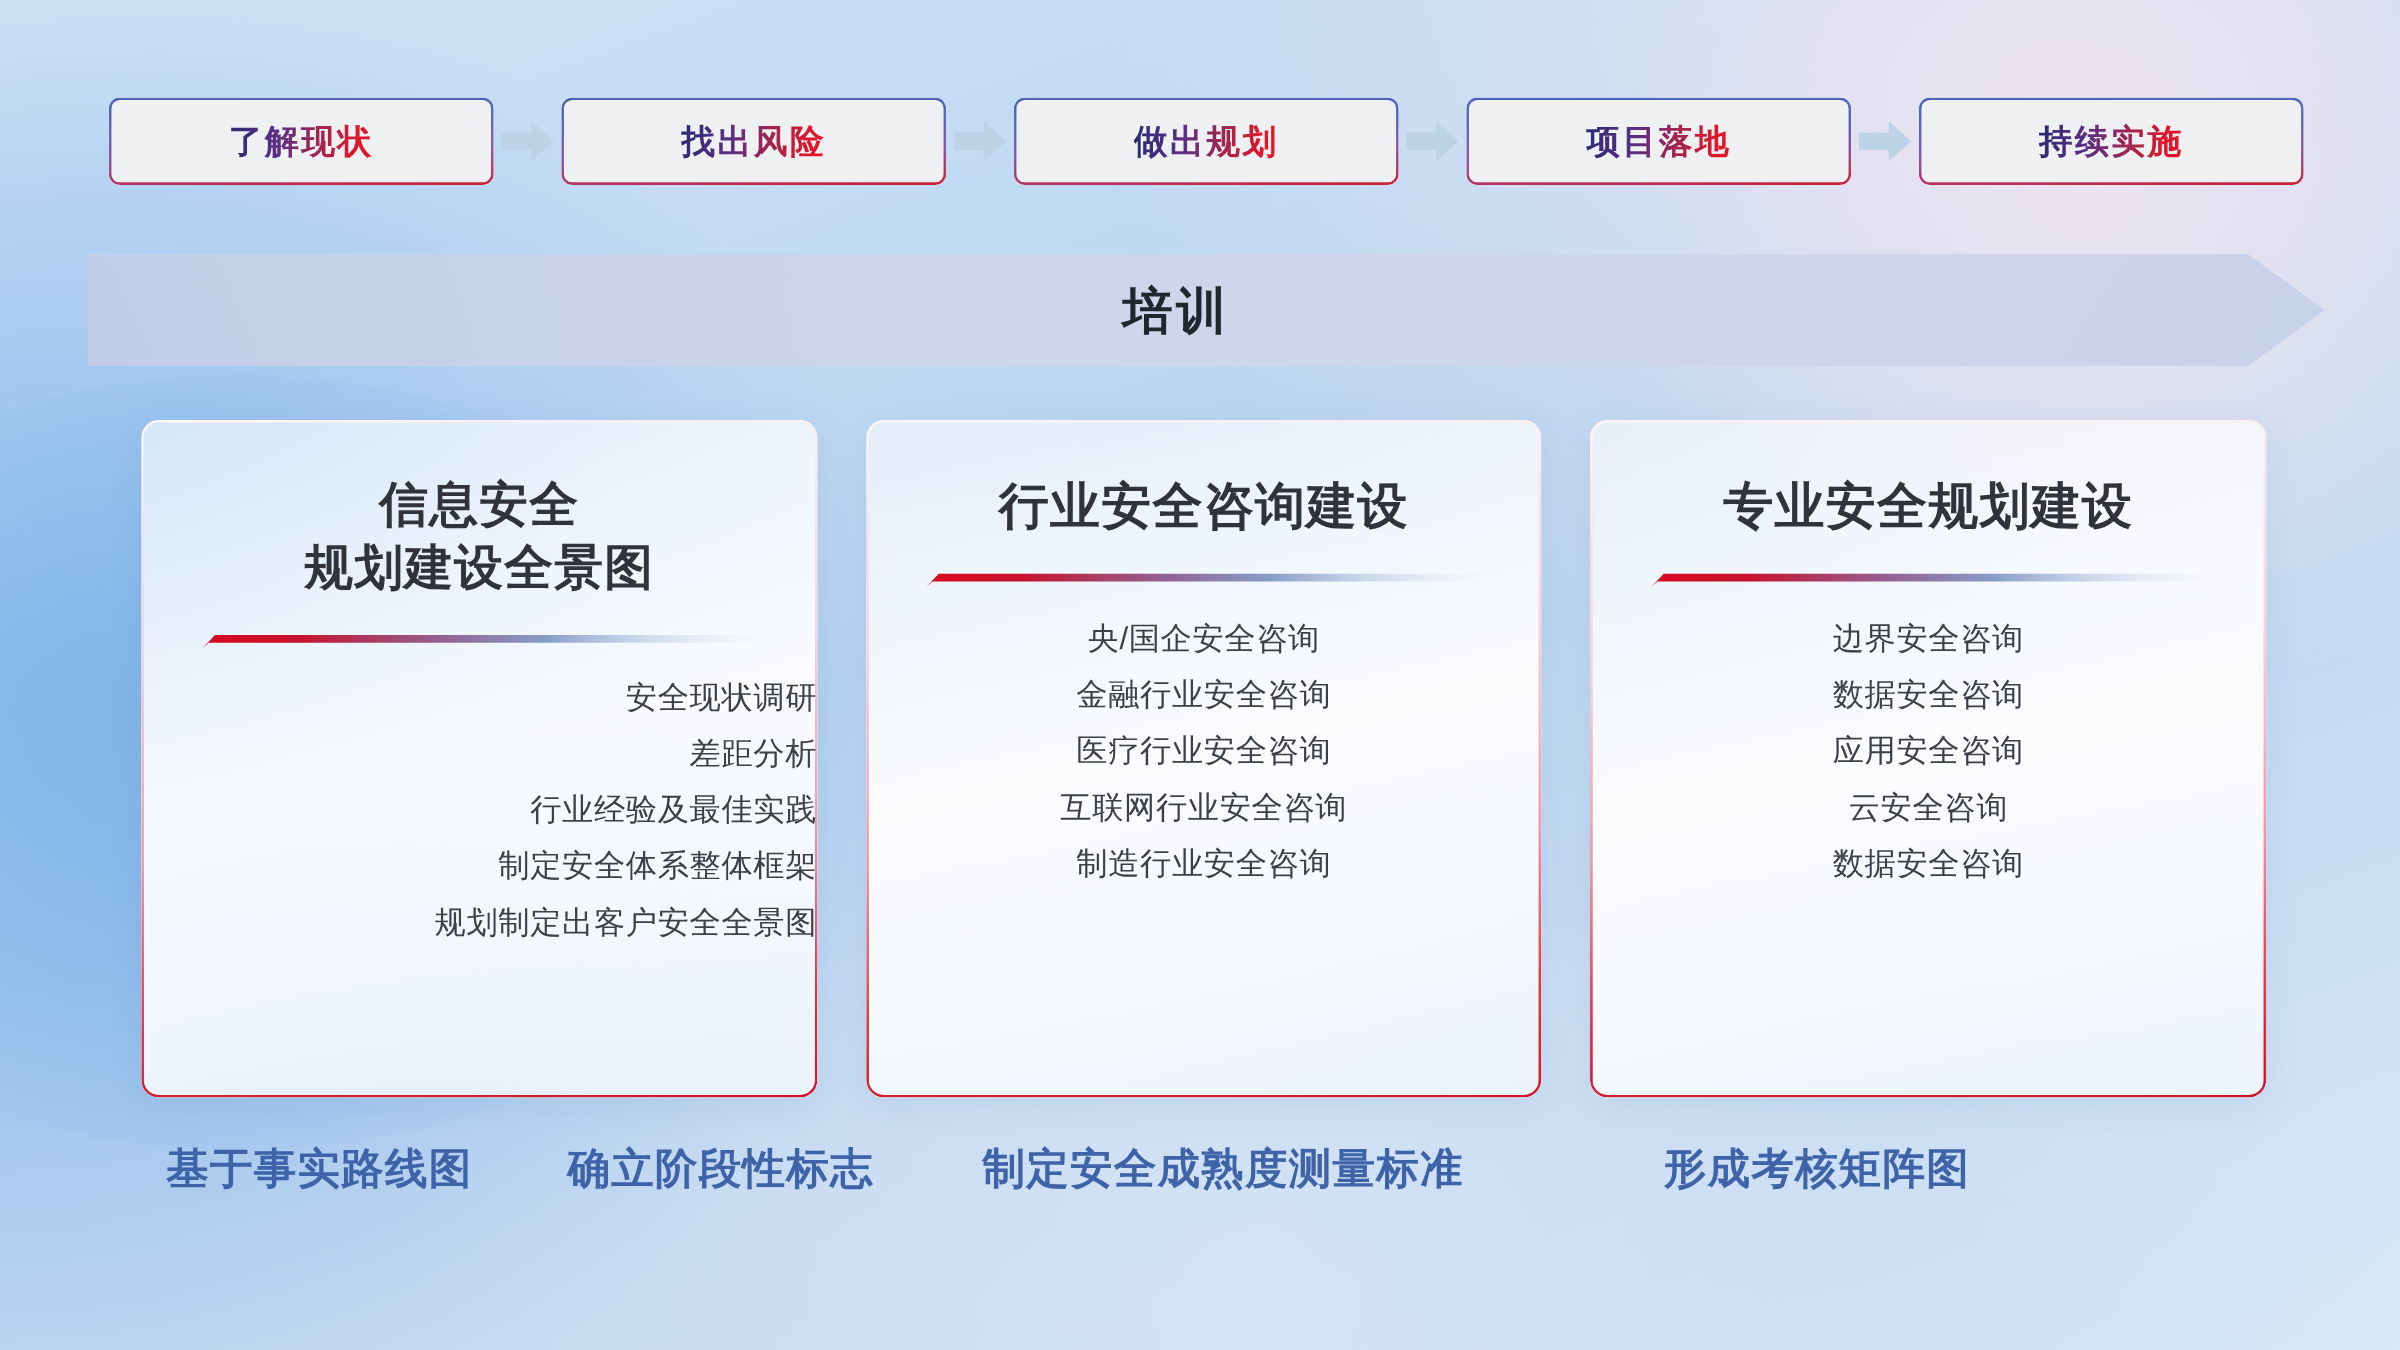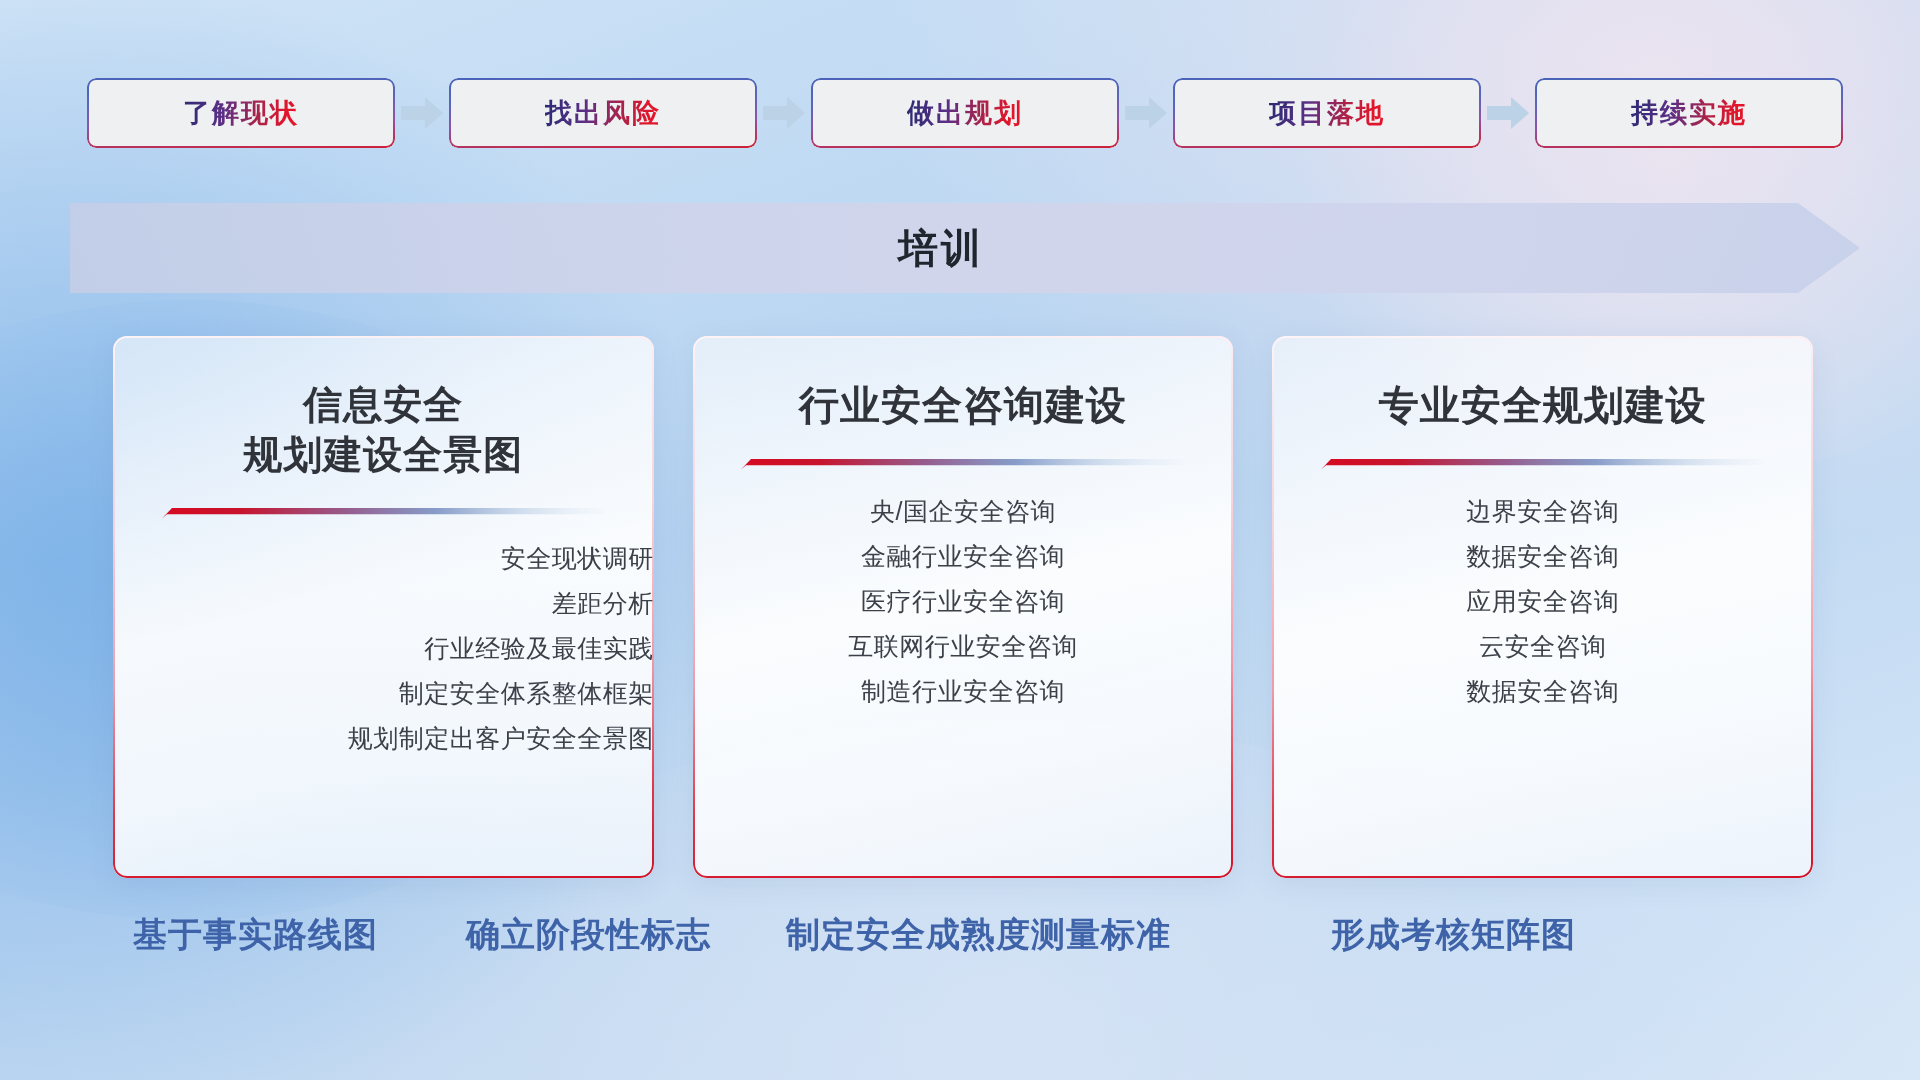--- a/index.html
+++ b/index.html
@@ -208,21 +208,21 @@
   }
   .caption {
     position: absolute;
     font-size: 34px;
     font-weight: 700;
     color: #3e63a8;
     letter-spacing: 1px;
     white-space: nowrap;
   }
   .cap-0 { left: 133px; }
-  .cap-1 { left: 466px; }
+  .cap-1 { left: 454px; }
   .cap-2 { left: 786px; }
   .cap-3 { left: 1294px; margin-left: 37px; }
 </style>
 </head>
 <body>
 
 <div id="stage">
 
   <div class="blob blob-a"></div>
   <div class="blob blob-b"></div>

